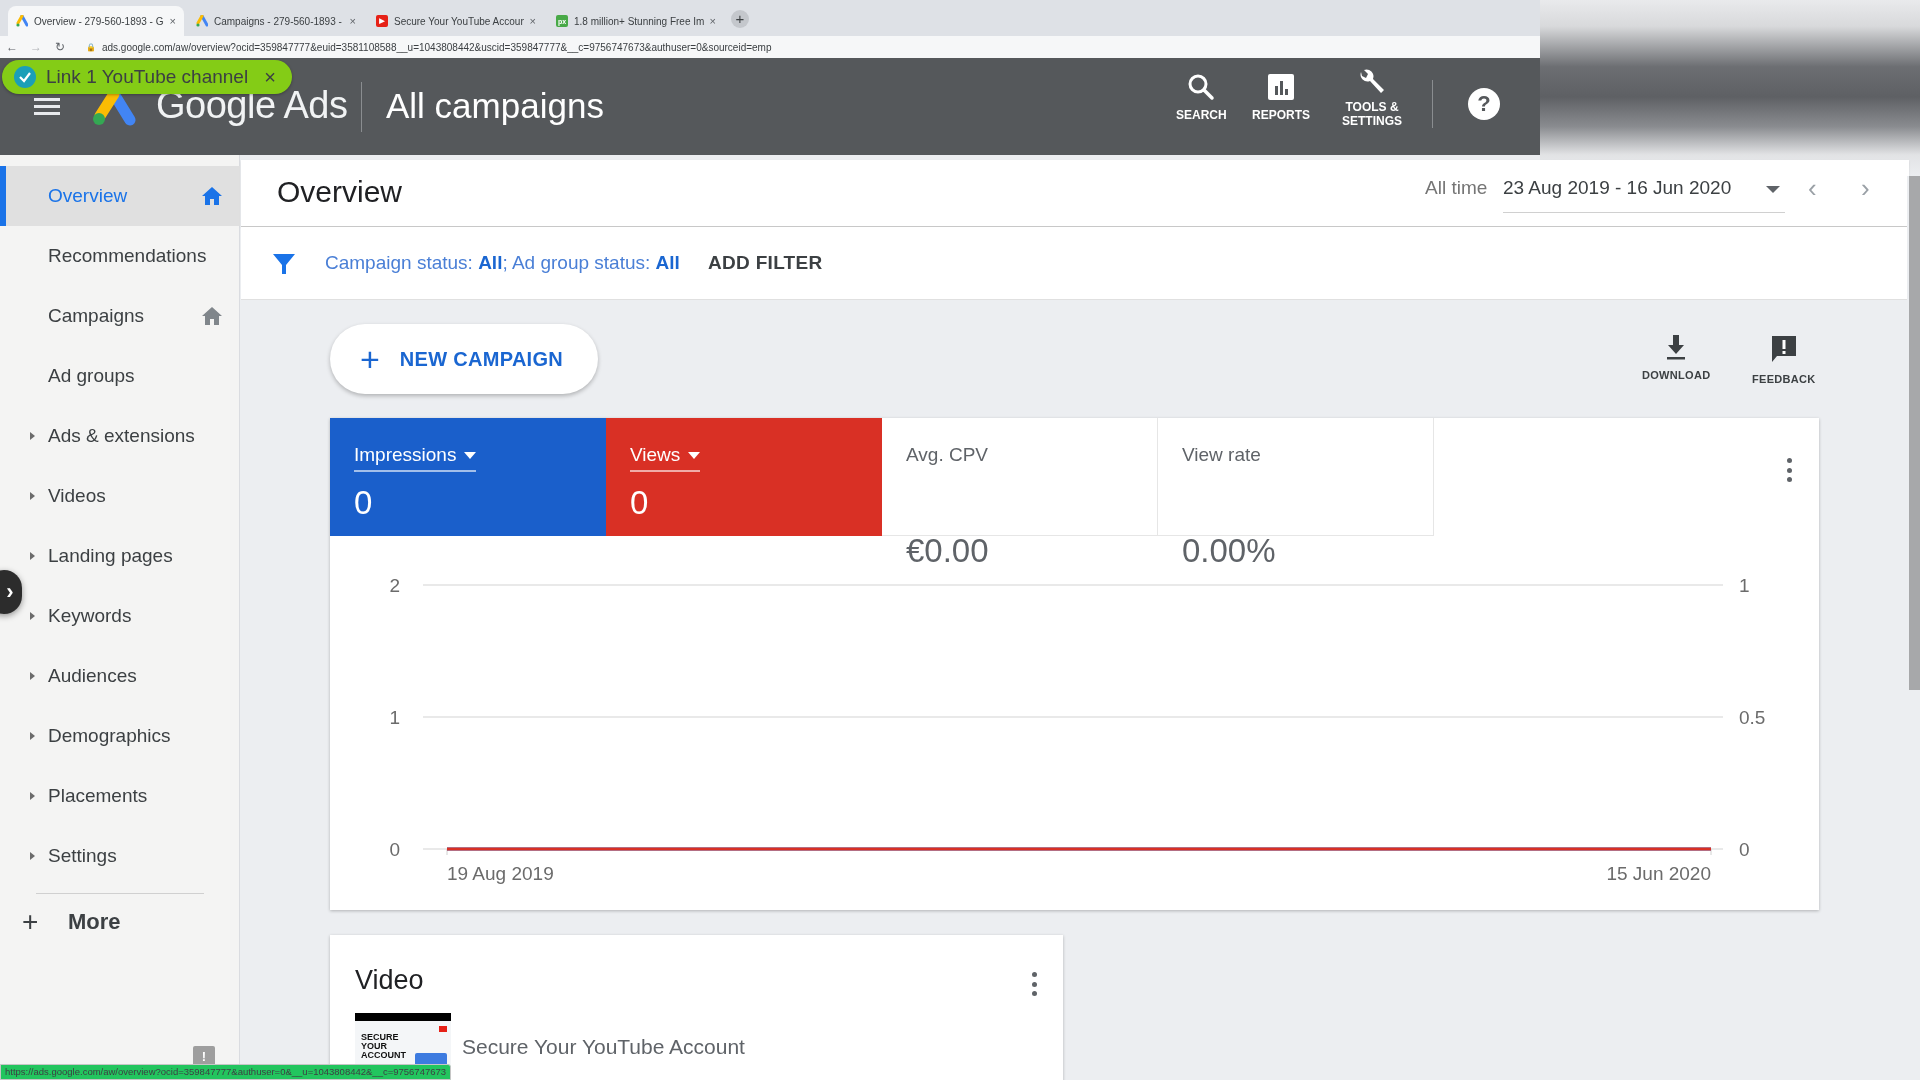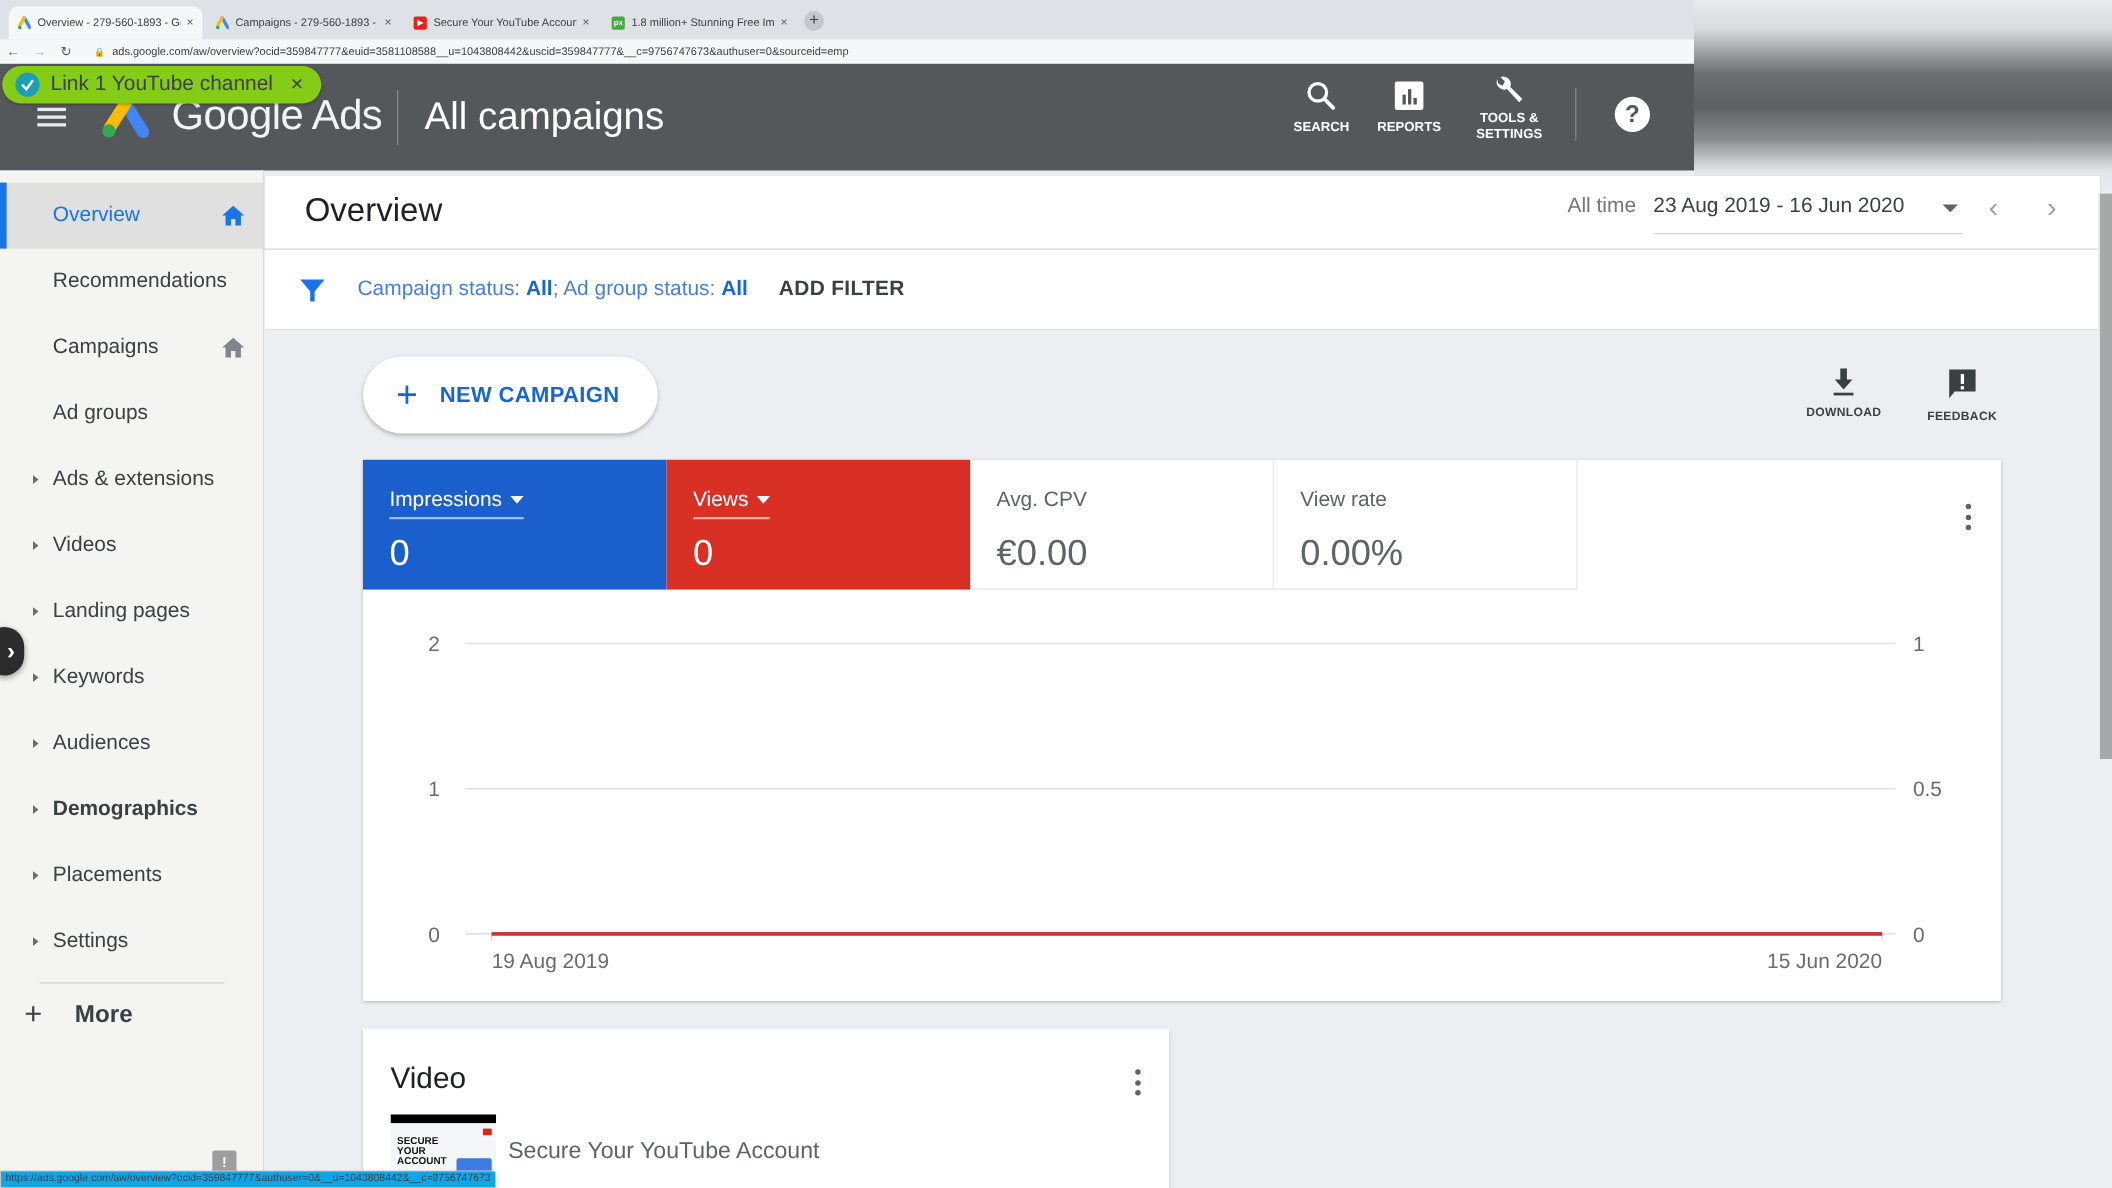--- a/index.html
+++ b/index.html
@@ -86,38 +86,38 @@
   
   .metrics-card { position: absolute; left: 330px; top: 418px; width: 1489px; height: 492px; background: #fff; box-shadow: 0 1px 3px rgba(0,0,0,0.25); }
   .tile { position: absolute; top: 0; width: 276px; height: 118px; }
   .tile .name { position: absolute; left: 24px; top: 26px; font-size: 19px; display: inline-block; padding-bottom: 4px; }
   .tile .val { position: absolute; left: 24px; top: 66px; font-size: 33px; }
   .tile.colored .name { color: #fff; border-bottom: 2px solid rgba(255,255,255,0.6); }
   .tile.colored .name::after { content: ""; display: inline-block; margin-left: 8px; vertical-align: middle; border-left: 6px solid transparent; border-right: 6px solid transparent; border-top: 7px solid #fff; }
   .tile.colored .val { color: #fff; }
   .tile.plain { border-right: 1px solid #e6e6e6; border-bottom: 1px solid #e6e6e6; }
   .tile.plain .name { color: #5f6368; }
-  .tile.plain .val { color: #5f6368; }
+  .tile.plain .val { color: #5f6368; margin-top: 48px; }
   .kebab { position: absolute; width: 20px; height: 28px; display:flex; flex-direction: column; align-items:center; justify-content: space-between; padding: 2px 0; }
   .kebab span { width: 5px; height: 5px; border-radius: 50%; background: #5f6368; }
 
   .chart-svg { position: absolute; left: 0; top: 118px; }
   .chart-svg text { font-family: "Liberation Sans", sans-serif; fill: #6b6b6b; }
 
   
   .video-card { position: absolute; left: 330px; top: 935px; width: 733px; height: 160px; background: #fff; box-shadow: 0 1px 3px rgba(0,0,0,0.25); }
   .video-card .vt { position: absolute; left: 25px; top: 30px; font-size: 27px; color: #202124; }
   .thumb { position: absolute; left: 25px; top: 78px; width: 96px; height: 80px; background: #f4f6f8; overflow: hidden; }
   .thumb .bar { position: absolute; left: 0; top: 0; width: 96px; height: 8px; background: #000; }
   .thumb .t1 { position: absolute; left: 6px; top: 20px; font-size: 9px; font-weight: bold; line-height: 9px; color: #111; }
   .thumb .win { position: absolute; left: 60px; top: 40px; width: 32px; height: 30px; background: #3d7be0; border-radius: 2px; }
   .thumb .yt { position: absolute; left: 84px; top: 13px; width: 8px; height: 6px; background: #e62117; }
   .video-title { position: absolute; left: 132px; top: 100px; font-size: 21px; color: #5f6368; }
 
-  .status-url { position: absolute; left: 0; top: 1064px; height: 16px; padding: 0 4px; background: #0ea5e9; border: 1px solid #c6c6c6; border-radius: 0 3px 0 0; font-size: 9.5px; color: #3c4043; line-height: 14px; z-index: 20; }
+  .status-url { position: absolute; left: 0; top: 1064px; height: 16px; padding: 0 4px; background: #22c55e; border: 1px solid #c6c6c6; border-radius: 0 3px 0 0; font-size: 9.5px; color: #3c4043; line-height: 14px; z-index: 20; }
 
   .scrollbar { position: absolute; left: 1907px; top: 176px; width: 13px; height: 904px; background: #eceef1; }
   .scroll-thumb { position: absolute; left: 1909px; top: 176px; width: 11px; height: 514px; background: #a7a8aa; }
 </style>
 </head>
 <body>
 
 <div class="tabbar">
   <div class="tab active" style="left:8px;width:176px;">
     <span class="fav">
@@ -249,21 +249,21 @@
     <span class="lbl">Landing pages</span>
   </div>
   <div class="nav-item" style="top:431px;">
     <span class="caret"></span>
     <span class="lbl">Keywords</span>
   </div>
   <div class="nav-item" style="top:491px;">
     <span class="caret"></span>
     <span class="lbl">Audiences</span>
   </div>
-  <div class="nav-item" style="top:551px;font-weight:bold;">
+  <div class="nav-item" style="top:551px;">
     <span class="caret"></span>
     <span class="lbl">Demographics</span>
   </div>
   <div class="nav-item" style="top:611px;">
     <span class="caret"></span>
     <span class="lbl">Placements</span>
   </div>
   <div class="nav-item" style="top:671px;">
     <span class="caret"></span>
     <span class="lbl">Settings</span>

